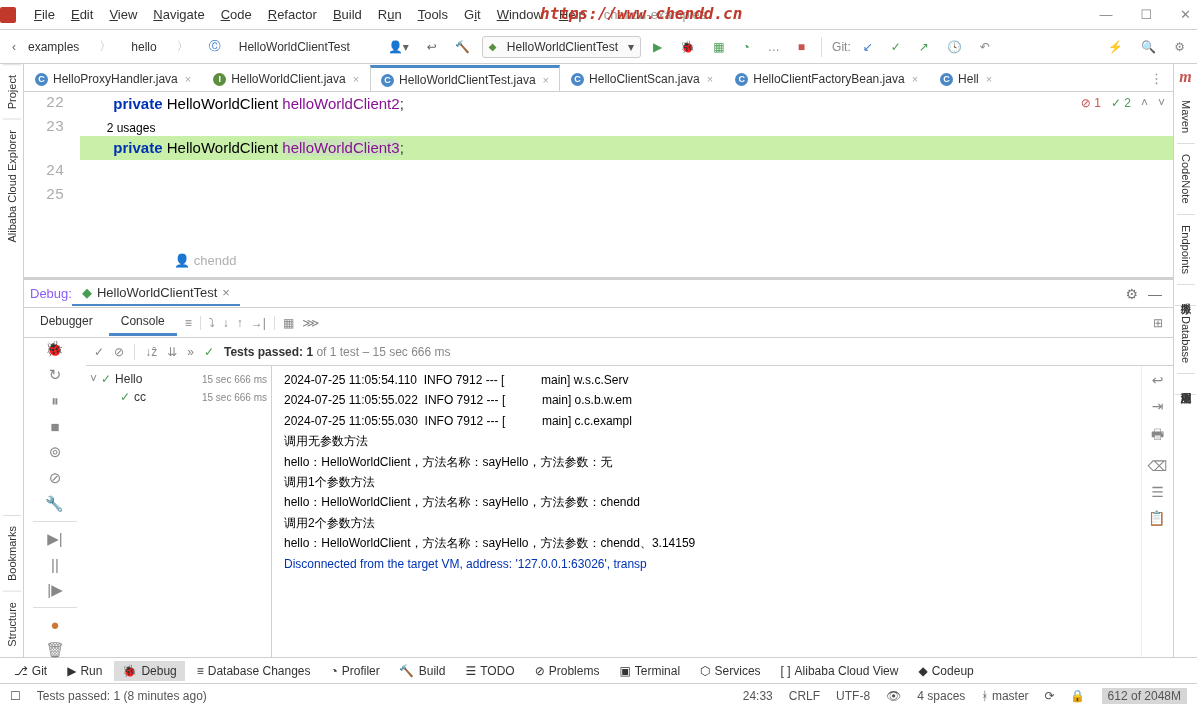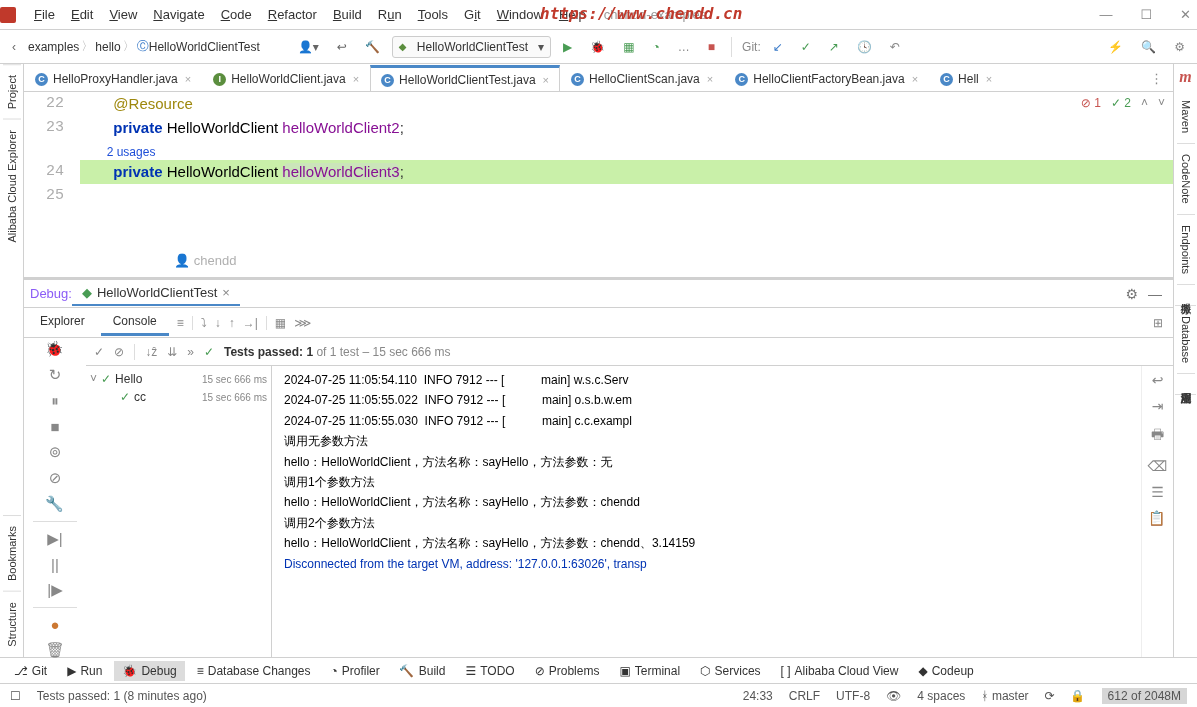--- a/index.html
+++ b/index.html
@@ -5,21 +5,21 @@
 * { margin: 0; padding: 0; box-sizing: border-box; font-family: "Segoe UI", Arial, sans-serif; }
 body { width: 1197px; height: 707px; background: #fff; color: #333; font-size: 13px; overflow: hidden; display: flex; flex-direction: column; }
 .menubar { display: flex; align-items: center; height: 30px; border-bottom: 1px solid #d0d0d0; padding: 0 0; gap: 4px; }
 .menubar .logo { width: 16px; height: 16px; background: #c0392b; border-radius: 2px; margin-right: 8px; }
 .menubar .mitem { padding: 3px 6px; cursor: pointer; }
 .menubar .mitem u { text-decoration: underline; }
 .menubar .proj { margin-left: 8px; color: #999; }
 .winbtns { margin-left: auto; display: flex; gap: 16px; color: #888; }
 .winbtns span { cursor: pointer; padding: 2px 6px; }
 .navbar { display: flex; align-items: center; height: 34px; border-bottom: 1px solid #d0d0d0; padding: 0 6px; gap: 6px; font-size: 12px; }
-.bc { display: flex; align-items: center; gap: 0; }
+.bc { display: flex; align-items: center; gap: 18px; }
 .bc .sep { color: #aaa; margin: 0 2px; }
 .bc .fi { color: #3c7cc9; }
 .tbtn { padding: 3px 6px; color: #666; cursor: pointer; }
 .rundrop { border: 1px solid #ccc; border-radius: 3px; padding: 3px 22px 3px 24px; position: relative; background: #fafafa; }
 .rundrop::before { content: "◆"; position: absolute; left: 6px; color: #5b8e3e; font-size: 10px; top: 4px;}
 .rundrop::after { content: "▾"; position: absolute; right: 6px; color: #555; }
 .green { color: #499c54; } .orange { color: #cc7832; } .blue { color: #3c7cc9; } .red { color: #c75450; } .gray { color: #888; }
 .main { display: flex; flex: 1; min-height: 0; }
 .lgutter { width: 24px; border-right: 1px solid #d0d0d0; display: flex; flex-direction: column; align-items: center; }
 .lgutter .vtab { writing-mode: vertical-rl; transform: rotate(180deg); padding: 10px 3px; font-size: 11px; cursor: pointer; border-bottom: 1px solid #ddd; }
@@ -29,21 +29,21 @@
 .tab.active { border-color: #d0d0d0; border-top: 3px solid #4a88c7; background: #fff; margin-bottom: -1px; }
 .tab .ci { width: 13px; height: 13px; border-radius: 50%; background: #4a88c7; color: #fff; font-size: 9px; display: flex; align-items: center; justify-content: center; font-weight: bold;}
 .tab .ci.g { background: #5b8e3e; }
 .tab .x { color: #aaa; font-size: 11px; margin-left: 2px;}
 .editor { flex: 1; display: flex; font-family: "JetBrains Mono", Consolas, monospace; font-size: 15px; min-height: 0; position: relative; }
 .gutter { width: 56px; text-align: right; color: #adadad; padding-right: 16px; background: #fff; }
 .gutter div { height: 24px; line-height: 24px; font-family: Liberation Mono, monospace; }
 .code { flex: 1; }
 .code .line { height: 24px; line-height: 24px; white-space: pre; }
 .code .hl { background: #c9f0a9; }
-.kw { color: #0033b3; font-weight: bold;} .ty { color: #000; } .fld { color: #871094; } .ann { color: #9e880d; } .cmt { color: #1d4ed8; }
+.kw { color: #0033b3; font-weight: bold;} .ty { color: #000; } .fld { color: #871094; } .ann { color: #9e880d; } .cmt { color: #000000; }
 .fldhl { background: #d6b8ff33; border-radius: 7px; }
 .anno-row { position: absolute; right: 8px; top: 4px; display: flex; gap: 10px; font-size: 12px; align-items: center;}
 .anno-row .e { color: #c75450; } .anno-row .w { color: #499c54; }
 .authorhint { color: #b0b0b0; font-size: 13px; padding-left: 20px;}
 .debugpane { border-top: 3px solid #d0d0d0; display: flex; flex-direction: column; height: 380px;}
 .dheader { display: flex; align-items: center; height: 28px; padding: 0 6px; border-bottom: 1px solid #d0d0d0; }
 .dheader .lbl { color: #8b5cf6; margin-right: 0; }
 .dheader .dtab { padding: 4px 10px; display: flex; gap: 5px; align-items: center; border-bottom: 2px solid #4a88c7; }
 .dheader .spacer { flex: 1; }
 .dheader .ib { padding: 2px 5px; color: #777; cursor: pointer; font-size: 14px;}
@@ -193,21 +193,20 @@
         <span class="gray">˅</span>
       </div>
       <div class="gutter" id="egutter">
           <div>22</div>
           <div>23</div>
           <div style="height: 20px;"></div>
           <div>24</div>
           <div>25</div>
         </div>
       <div class="code" id="ecode">
-          <div class="line">        <span class="ann">@Resource</span></div>
           <div class="line">        <span class="kw">private</span> <span class="ty">HelloWorldClient</span> <span class="fld">helloWorldClient2</span>;</div>
           <div class="line" style="height: 20px; font-size: 12px;">        <span class="cmt">2 usages</span></div>
           <div class="line hl">        <span class="kw">private</span> <span class="ty">HelloWorldClient</span> <span class="fld fldhl">helloWorldClient3</span>;</div>
           <div class="line"></div>
         </div>
     </div>
     <div style="height:24px;padding-left:130px"><span class="authorhint">👤 <span>chendd</span></span></div>
 
     <div class="debugpane">
       <div class="dheader">
@@ -216,21 +215,21 @@
           <span class="green">◆</span>
             <span>HelloWorldClientTest</span>
             <span class="gray">×</span>
         </div>
         <div class="spacer"></div>
         <span class="ib">⚙</span>
         <span class="ib">—</span>
       </div>
       <div class="dtoolbar">
         <div class="dsubtabs">
-          <div class="st">Explorer</div>
+          <div class="st">Debugger</div>
           <div class="st active">Console</div>
         </div>
         <div class="dicons">
           <span>≡</span>
           <span style="border-left:1px solid #ddd"></span>
           <span>⤵</span>
           <span>↓</span>
           <span>↑</span>
           <span>→|</span>
           <span style="border-left:1px solid #ddd"></span>

